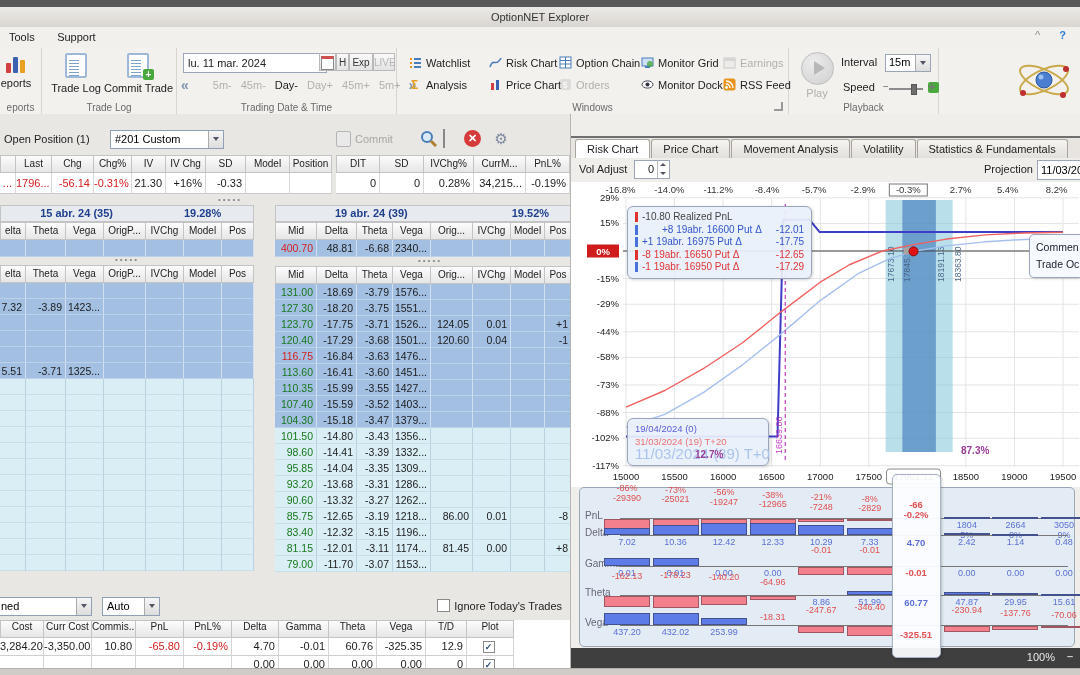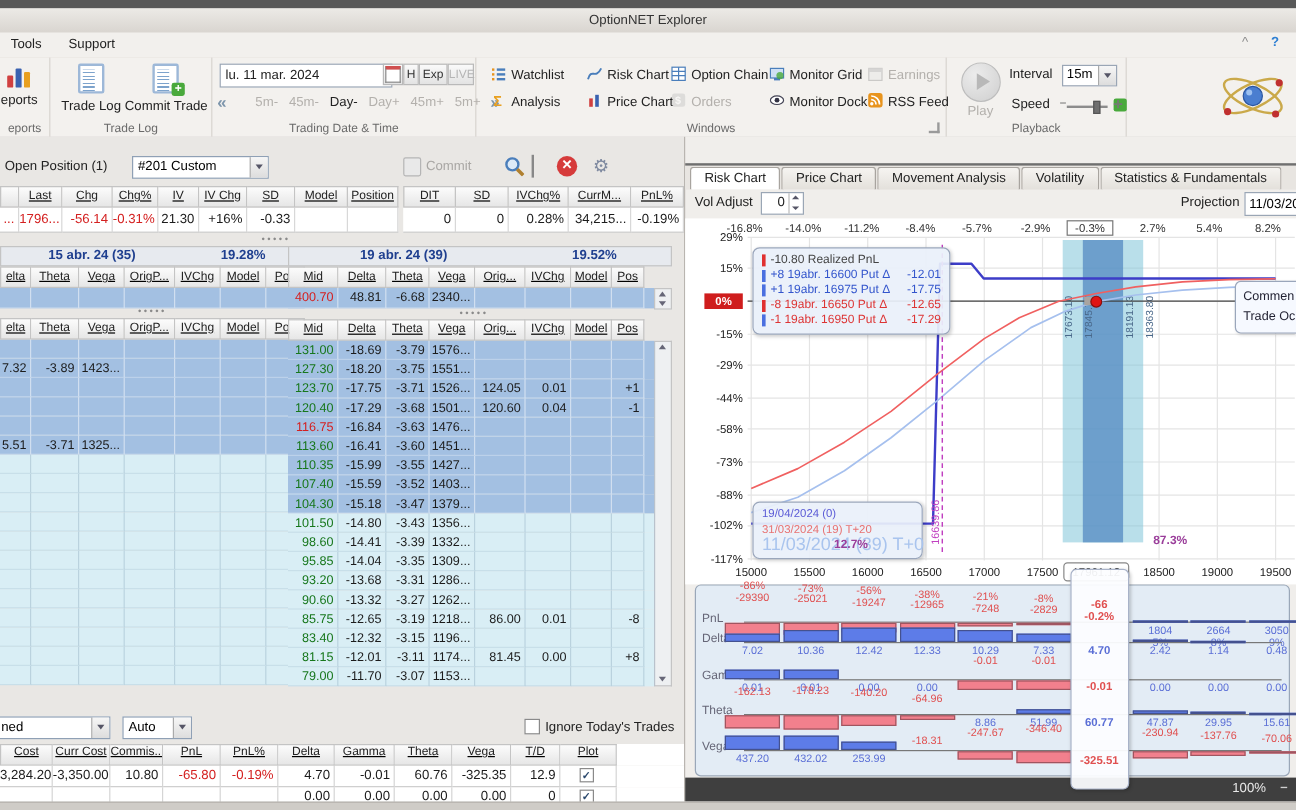--- a/index.html
+++ b/index.html
@@ -64,21 +64,21 @@
   .combo .val{flex:1;padding:2px 4px;overflow:hidden;white-space:nowrap;}
   .pcombo{position:absolute;left:110px;top:1px;width:114px;}
   .commitbtn{position:absolute;left:336px;top:2px;display:flex;gap:4px;align-items:center;font-size:11px;color:#a9a7a4;}
   .ic-doc-s{display:inline-block;width:13px;height:14px;background:#e9e9e9;border:1px solid #b5b5b5;border-radius:2px;}
   .iconbtn{position:absolute;top:1px;width:18px;height:18px;}
   .ic-x{background:#d63b3b;border-radius:50%;color:#fff;font-size:11px;text-align:center;line-height:17px;font-weight:bold;width:17px;height:17px;}
   .ic-gear{font-size:15px;color:#7f8aa0;line-height:18px;text-align:center;}
   .ic-export{width:14px;height:13px;margin-top:2px;background:linear-gradient(90deg,#3f9142 0 6px,#fff 6px);border:1px solid #888;}
   
   .tr{display:flex;}
-  .hrow{height:18px;text-decoration:underline;}
+  .hrow{height:18px;}
   .th{background:linear-gradient(#fcfcfc,#e6e6e6);border:1px solid #c4c4c4;border-left:none;font-size:10px;color:#222;
       text-align:center;line-height:16px;overflow:hidden;white-space:nowrap;box-sizing:border-box;flex:none;}
   .tr .th:first-child{border-left:1px solid #c4c4c4;}
   .td{font-size:10.5px;color:#1c1c1c;text-align:right;padding:0 3px 0 0;line-height:16px;white-space:nowrap;overflow:hidden;box-sizing:border-box;flex:none;}
   .dark{background:#a3c0e2;}
   .light{background:#d9eef5;}
   .dark .td{border-right:1px solid rgba(255,255,255,.5);border-bottom:1px solid rgba(255,255,255,.28);}
   .light .td{border-right:1px solid rgba(140,170,190,.4);border-bottom:1px solid rgba(140,170,190,.22);}
   .qrow{background:#fff;height:21px;}
   .qrow .td{border-right:1px solid #d8d8d8;border-bottom:1px solid #c9c9c9;line-height:20px;font-size:11px;}
@@ -88,21 +88,21 @@
   .q2{position:absolute;left:336px;top:41px;width:234px;}
   .q1 .tr > :nth-child(1){width:16px}.q1 .tr > :nth-child(2){width:36px}.q1 .tr > :nth-child(3){width:42px}
   .q1 .tr > :nth-child(4){width:38px}.q1 .tr > :nth-child(5){width:34px}.q1 .tr > :nth-child(6){width:40px}
   .q1 .tr > :nth-child(7){width:40px}.q1 .tr > :nth-child(8){width:44px}.q1 .tr > :nth-child(9){width:42px}
   .q2 .tr > :nth-child(1){width:44px}.q2 .tr > :nth-child(2){width:44px}.q2 .tr > :nth-child(3){width:50px}
   .q2 .tr > :nth-child(4){width:52px}.q2 .tr > :nth-child(5){width:44px}
   .splitter{position:absolute;height:8px;text-align:center;color:#8a8a8a;font-size:8px;line-height:6px;letter-spacing:2px;}
   .splitter:after{content:"•••••";}
   .esec{position:absolute;top:91px;}
   .e1{left:0;width:254px;}
-  .e2{left:240px;width:320px;}
+  .e2{left:275px;width:320px;}
   .datebar{display:flex;background:#e7eaef;border:1px solid #c4c4c4;font-weight:bold;color:#1f3f8f;font-size:11px;height:15px;line-height:14px;}
   .datebar .dt{flex:1.5;text-align:center;}
   .datebar .iv{flex:1;text-align:center;}
   .e1 .tr > :nth-child(1){width:26px}.e1 .tr > :nth-child(2){width:40px}.e1 .tr > :nth-child(3){width:38px}
   .e1 .tr > :nth-child(4){width:42px}.e1 .tr > :nth-child(5){width:38px}.e1 .tr > :nth-child(6){width:38px}
   .e1 .tr > :nth-child(7){width:32px}
   .e2 .tr > :nth-child(1){width:42px}.e2 .tr > :nth-child(2){width:40px}.e2 .tr > :nth-child(3){width:36px}
   .e2 .tr > :nth-child(4){width:38px}.e2 .tr > :nth-child(5){width:42px}.e2 .tr > :nth-child(6){width:38px}
   .e2 .tr > :nth-child(7){width:34px}.e2 .tr > :nth-child(8){width:27px}
   .toprow{height:17px;}
@@ -996,21 +996,21 @@
             <text x="436.7457666133333" y="11" font-size="9.5" fill="#333" text-anchor="middle" font-family="Liberation Sans">5.4%</text>
             <text x="485.58404757333346" y="11" font-size="9.5" fill="#333" text-anchor="middle" font-family="Liberation Sans">8.2%</text>
           </svg>
         <div class="ovl lgbox" id="legendbox" style="left:56px;top:24px;">
             <div class="lgline">
               <span class="lgbar" style="background: rgb(224, 48, 48);"></span>
               <span style="color: rgb(68, 68, 68);">-10.80 Realized PnL</span>
             </div>
             <div class="lgline">
               <span class="lgbar" style="background: rgb(74, 111, 224);"></span>
-              <span style="color: rgb(51, 85, 204);">+8 19abr. 16600 Put Δ</span>
+              <span style="color: rgb(51, 85, 204); margin-left: 20px;">+8 19abr. 16600 Put Δ</span>
               <span class="lgdelta" style="color: rgb(51, 85, 204);">-12.01</span>
             </div>
             <div class="lgline">
               <span class="lgbar" style="background: rgb(74, 111, 224);"></span>
               <span style="color: rgb(51, 85, 204);">+1 19abr. 16975 Put Δ</span>
               <span class="lgdelta" style="color: rgb(51, 85, 204);">-17.75</span>
             </div>
             <div class="lgline">
               <span class="lgbar" style="background: rgb(224, 48, 48);"></span>
               <span style="color: rgb(221, 52, 52);">-8 19abr. 16650 Put Δ</span>

